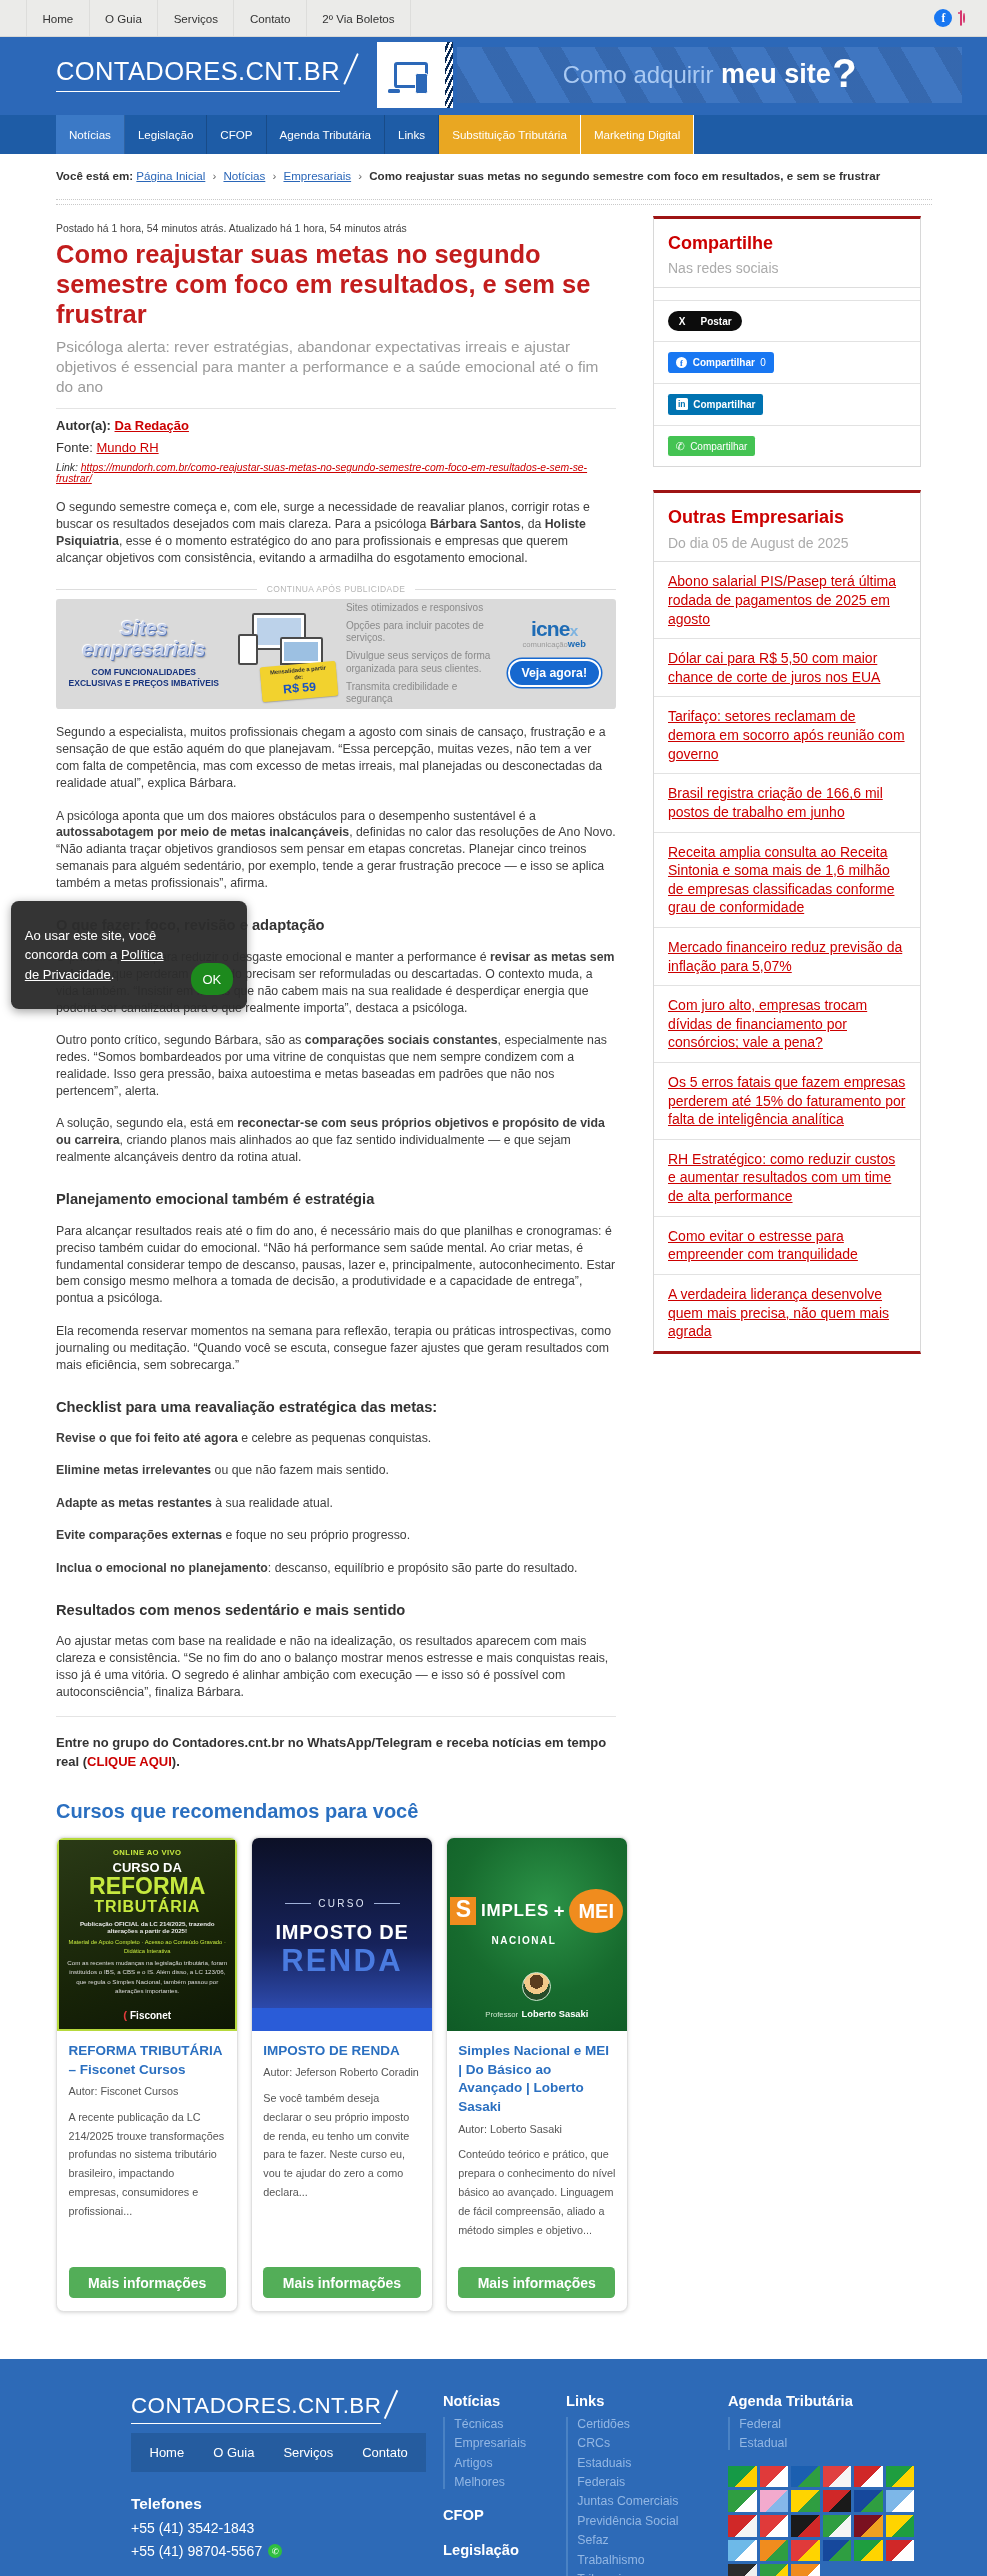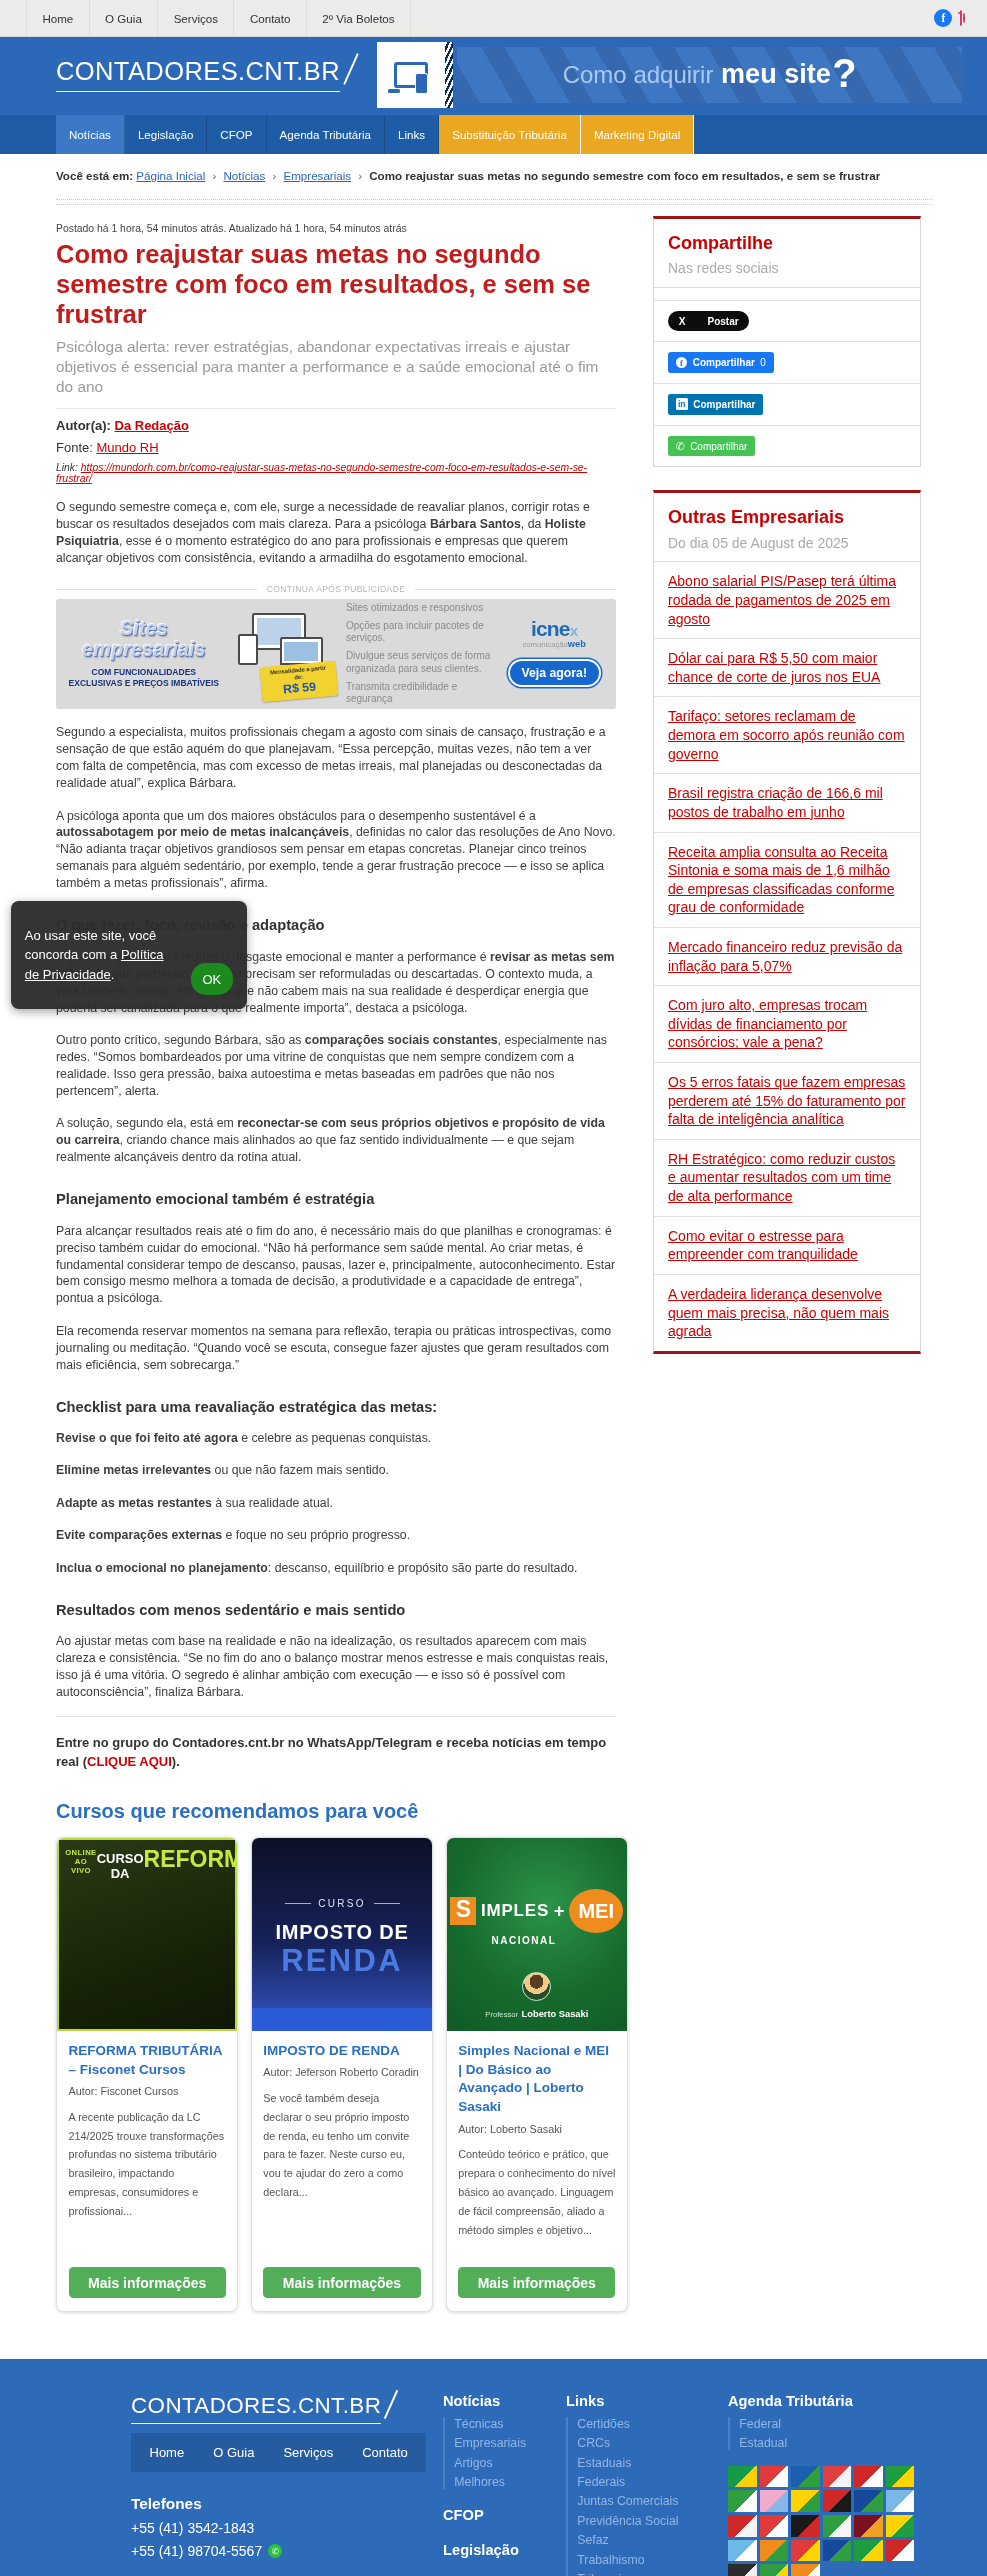--- a/index.html
+++ b/index.html
@@ -102,21 +102,21 @@
   .courses-title { color:#2a6fc0; font-size:20px; font-weight:bold; margin:28px 0 14px; }
   .cards { display:flex; gap:12.3px; width:572px; }
   .card { width:184px; background:#fff; border:0.8px solid #e0e0e0; border-radius:7.7px; box-shadow:0 0.8px 3.9px rgba(0,0,0,.15); overflow:hidden; display:flex; flex-direction:column; }
   .card-img { height:193px; position:relative; flex:none; }
   .card-body { padding:10.8px 11.6px 12.3px; display:flex; flex-direction:column; flex:1; }
   .card-title { color:#2a6fc0; font-weight:bold; font-size:13.5px; line-height:1.4; margin-bottom:5.4px; }
   .card-author { font-size:10.8px; color:#555; margin-bottom:10.8px; }
   .card-desc { font-size:10.8px; color:#555; line-height:1.75; flex:1; }
   .card-btn { margin-top:27px; background:#53ae58; color:#fff; text-align:center; font-weight:bold; font-size:14px; padding:7.7px 0; border-radius:4.6px; display:block; }
 
-  .poster1 { background:linear-gradient(160deg,#2a3a16 0%,#182408 60%,#0e1705 100%); border:2.3px solid #b6d93c; height:100%; padding:7.7px 6.2px; text-align:center; color:#fff; display:flex; flex-direction:row; }
+  .poster1 { background:linear-gradient(160deg,#2a3a16 0%,#182408 60%,#0e1705 100%); border:2.3px solid #b6d93c; height:100%; padding:7.7px 6.2px; text-align:center; color:#fff; display:flex; flex-direction:column; }
   .p1-badge { color:#c6e93f; font-size:7.7px; font-weight:bold; letter-spacing:0.4px; }
   .p1-t1 { font-size:13px; font-weight:bold; margin-top:3.1px; }
   .p1-t2 { font-size:23px; font-weight:bold; color:#c6e93f; line-height:1; }
   .p1-t3 { font-size:16px; font-weight:bold; color:#c6e93f; letter-spacing:0.8px; }
   .p1-sub { font-size:6.2px; color:#e8e8e8; margin-top:3.9px; font-weight:bold; }
   .p1-feats { font-size:5.8px; color:#c6e93f; margin-top:4.6px; line-height:1.6; }
   .p1-foot { font-size:6.2px; color:#ddd; margin-top:auto; line-height:1.5; }
   .p1-logo { font-size:10px; font-weight:bold; color:#fff; margin-top:13px; }
   .p1-logo .p1-c { color:#e03a3a; font-size:11.6px; }
   .poster2 { background:linear-gradient(180deg,#0c1026 0%,#16225a 55%,#3558c9 100%); height:100%; text-align:center; padding-top:60px; position:relative; }
@@ -138,21 +138,21 @@
   .p3-name { color:#fff; font-weight:bold; font-size:9.3px; }
 
   
   .side-box { border:0.8px solid #d8d8d8; border-top:3.1px solid #9e1414; background:#fff; margin-bottom:23px; }
   .side-head { padding:14px 14px 10.8px; border-bottom:0.8px solid #ddd; }
   .side-title { color:#cc0000; font-weight:bold; font-size:18px; margin-bottom:6.2px; }
   .side-sub { color:#ababab; font-size:14px; }
   .share-row { border-bottom:0.8px solid #e2e2e2; padding:10px 14px; }
   .share-row:last-child { border-bottom:none; }
   .share-row.empty { padding:6.2px 14px; }
-  .btn-x { display:inline-flex; align-items:center; gap:22px; background:#0c0c0c; color:#fff; font-size:10px; font-weight:bold; border-radius:11.6px; padding:4.6px 10.8px; }
+  .btn-x { display:inline-flex; align-items:center; gap:15px; background:#0c0c0c; color:#fff; font-size:10px; font-weight:bold; border-radius:11.6px; padding:4.6px 10.8px; }
   .btn-x .xg::after { content:"X"; font-weight:bold; font-size:10px; }
   .btn-fb { display:inline-flex; align-items:center; gap:5.4px; background:#1877f2; color:#fff; font-size:10px; font-weight:bold; border-radius:3.1px; padding:4.6px 7.7px; }
   .fb-mini { width:11.6px; height:11.6px; border-radius:50%; background:#fff; display:inline-flex; align-items:center; justify-content:center; }
   .fb-mini::after { content:"f"; color:#1877f2; font-weight:bold; font-size:8.5px; font-family:"Liberation Serif", serif; }
   .btn-fb .cnt { font-weight:normal; }
   .btn-li { display:inline-flex; align-items:center; gap:5.4px; background:#0073b1; color:#fff; font-size:10px; font-weight:bold; border-radius:2.3px; padding:4.6px 7.7px; }
   .li-mini { background:#fff; color:#0073b1; font-weight:bold; font-size:8.5px; padding:0.8px 2.3px; border-radius:1.5px; }
   .li-mini::after { content:"in"; }
   .btn-wa { display:inline-flex; align-items:center; gap:5.4px; background:#44c353; color:#fff; font-size:10px; border-radius:2.3px; padding:3.9px 7.7px; }
   .wa-mini::after { content:"✆"; font-size:10.8px; }
@@ -305,21 +305,21 @@
         <span class="ad-cta">Veja agora!</span>
       </span>
     </a>
 
     <p>Segundo a especialista, muitos profissionais chegam a agosto com sinais de cansaço, frustração e a sensação de que estão aquém do que planejavam. “Essa percepção, muitas vezes, não tem a ver com falta de competência, mas com excesso de metas irreais, mal planejadas ou desconectadas da realidade atual”, explica Bárbara.</p>
     <p><span>A psicóloga aponta que um dos maiores obstáculos para o desempenho sustentável é a </span><strong>autossabotagem por meio de metas inalcançáveis</strong><span>, definidas no calor das resoluções de Ano Novo. “Não adianta traçar objetivos grandiosos sem pensar em etapas concretas. Planejar cinco treinos semanais para alguém sedentário, por exemplo, tende a gerar frustração precoce — e isso se aplica também a metas profissionais”, afirma.</span></p>
 
     <h3>O que fazer: foco, revisão e adaptação</h3>
     <p><span>O primeiro passo para reduzir o desgaste emocional e manter a performance é </span><strong>revisar as metas sem culpa</strong><span>. As que perderam o sentido precisam ser reformuladas ou descartadas. O contexto muda, a vida também. “Insistir em metas que não cabem mais na sua realidade é desperdiçar energia que poderia ser canalizada para o que realmente importa”, destaca a psicóloga.</span></p>
     <p><span>Outro ponto crítico, segundo Bárbara, são as </span><strong>comparações sociais constantes</strong><span>, especialmente nas redes. “Somos bombardeados por uma vitrine de conquistas que nem sempre condizem com a realidade. Isso gera pressão, baixa autoestima e metas baseadas em padrões que não nos pertencem”, alerta.</span></p>
-    <p><span>A solução, segundo ela, está em </span><strong>reconectar-se com seus próprios objetivos e propósito de vida ou carreira</strong><span>, criando chance mais alinhados ao que faz sentido individualmente — e que sejam realmente alcançáveis dentro da rotina atual.</span></p>
+    <p><span>A solução, segundo ela, está em </span><strong>reconectar-se com seus próprios objetivos e propósito de vida ou carreira</strong><span>, criando planos mais alinhados ao que faz sentido individualmente — e que sejam realmente alcançáveis dentro da rotina atual.</span></p>
 
     <h3>Planejamento emocional também é estratégia</h3>
     <p>Para alcançar resultados reais até o fim do ano, é necessário mais do que planilhas e cronogramas: é preciso também cuidar do emocional. “Não há performance sem saúde mental. Ao criar metas, é fundamental considerar tempo de descanso, pausas, lazer e, principalmente, autoconhecimento. Estar bem consigo mesmo melhora a tomada de decisão, a produtividade e a capacidade de entrega”, pontua a psicóloga.</p>
     <p>Ela recomenda reservar momentos na semana para reflexão, terapia ou práticas introspectivas, como journaling ou meditação. “Quando você se escuta, consegue fazer ajustes que geram resultados com mais eficiência, sem sobrecarga.”</p>
 
     <h3>Checklist para uma reavaliação estratégica das metas:</h3>
     <p><strong>Revise o que foi feito até agora</strong><span> e celebre as pequenas conquistas.</span></p>
     <p><strong>Elimine metas irrelevantes</strong><span> ou que não fazem mais sentido.</span></p>
     <p><strong>Adapte as metas restantes</strong><span> à sua realidade atual.</span></p>
     <p><strong>Evite comparações externas</strong><span> e foque no seu próprio progresso.</span></p>

